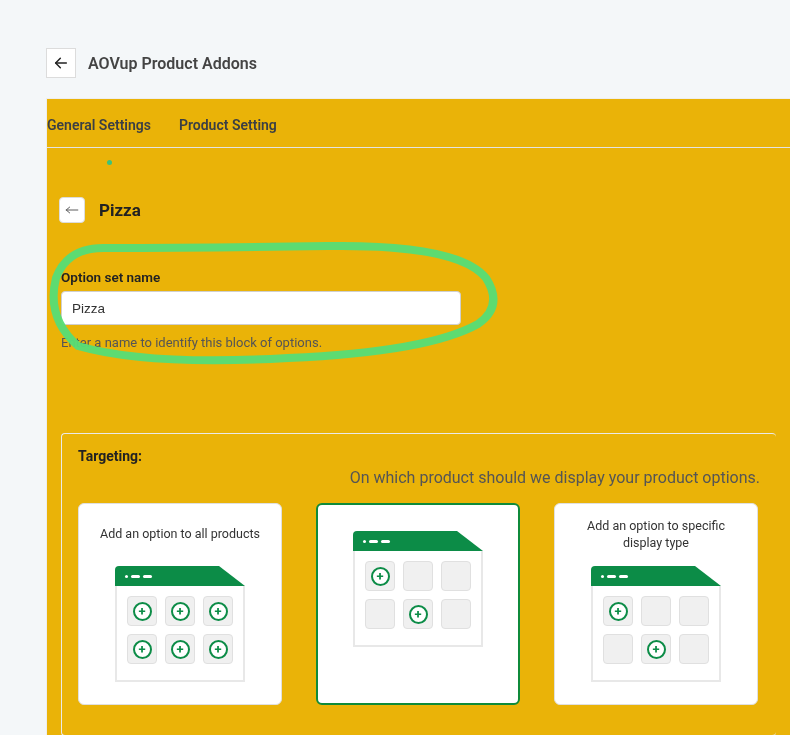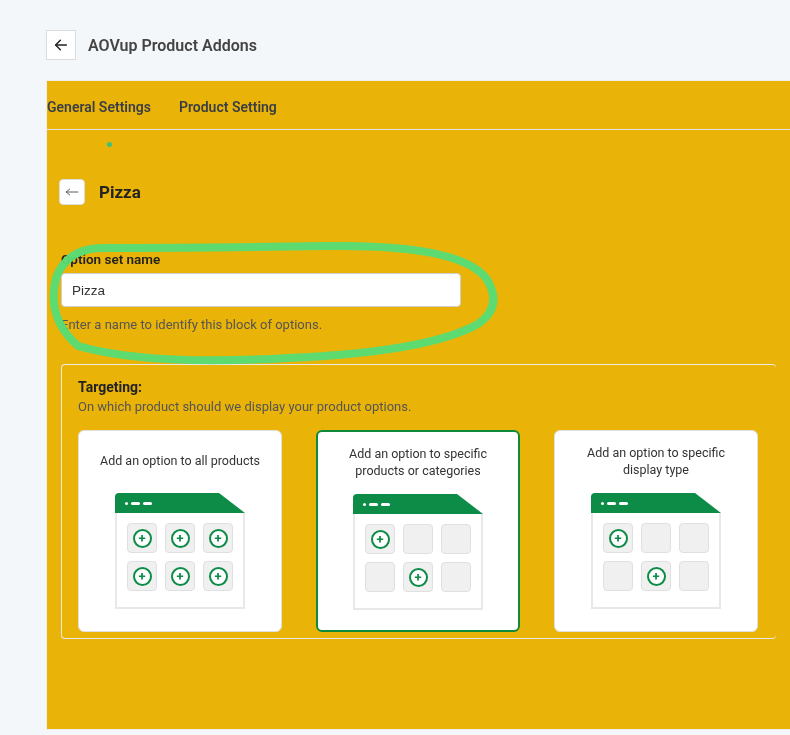--- a/index.html
+++ b/index.html
@@ -9,21 +9,21 @@
     color: #222;
     width: 790px;
     height: 735px;
     overflow: hidden;
     position: relative;
   }
   .page-header {
     display: flex;
     align-items: center;
     gap: 12px;
-    padding: 30px 46px 20px 46px;
+    padding: 48px 46px 20px 46px;
   }
   .back-btn {
     width: 30px; height: 30px;
     border: 1px solid #dcdcdc;
     background: #fff;
     display: flex; align-items: center; justify-content: center;
     cursor: pointer;
   }
   .back-btn svg { width: 16px; height: 16px; }
   .page-title {
@@ -94,35 +94,36 @@
     font-size: 13.5px;
     color: #333;
     background: #fff;
   }
   .helper-text {
     font-size: 13px;
     color: #555;
     margin-top: 10px;
   }
   .targeting-block {
-    margin: 24px 14px 0 14px;
-    padding: 14px 16px 6px 16px;
+    margin: 75px 14px 0 14px;
+    padding: 14px 16px 30px 16px;
     border: 1px solid #eaeaea;
     border-radius: 4px;
     border-right: none;
   }
   .targeting-title {
     font-size: 14px;
     font-weight: 700;
     color: #222;
   }
   .targeting-sub {
-    font-size: 13px;
+    font-size: 16px;
     color: #555;
     margin-top: 4px;
+    text-align: right;
   }
   .cards {
     display: flex;
     gap: 34px;
     margin-top: 16px;
   }
   .card {
     width: 204px;
     height: 202px;
     border: 1px solid #e0e0e0;
@@ -255,21 +256,20 @@
                 <div class="cell plus"></div>
               <div class="cell plus"></div>
                 <div class="cell plus"></div>
                 <div class="cell plus"></div>
             </div>
           </div>
         </div>
       </div>
 
       <div class="card selected">
-        <div class="card-label">Add an option to specific products or categories</div>
         <div class="illus">
           <div class="illus-header">
               <span class="d"></span>
               <span class="b"></span>
               <span class="b"></span>
             </div>
           <div class="illus-body">
             <div class="grid">
               <div class="cell plus"></div>
                 <div class="cell"></div>

